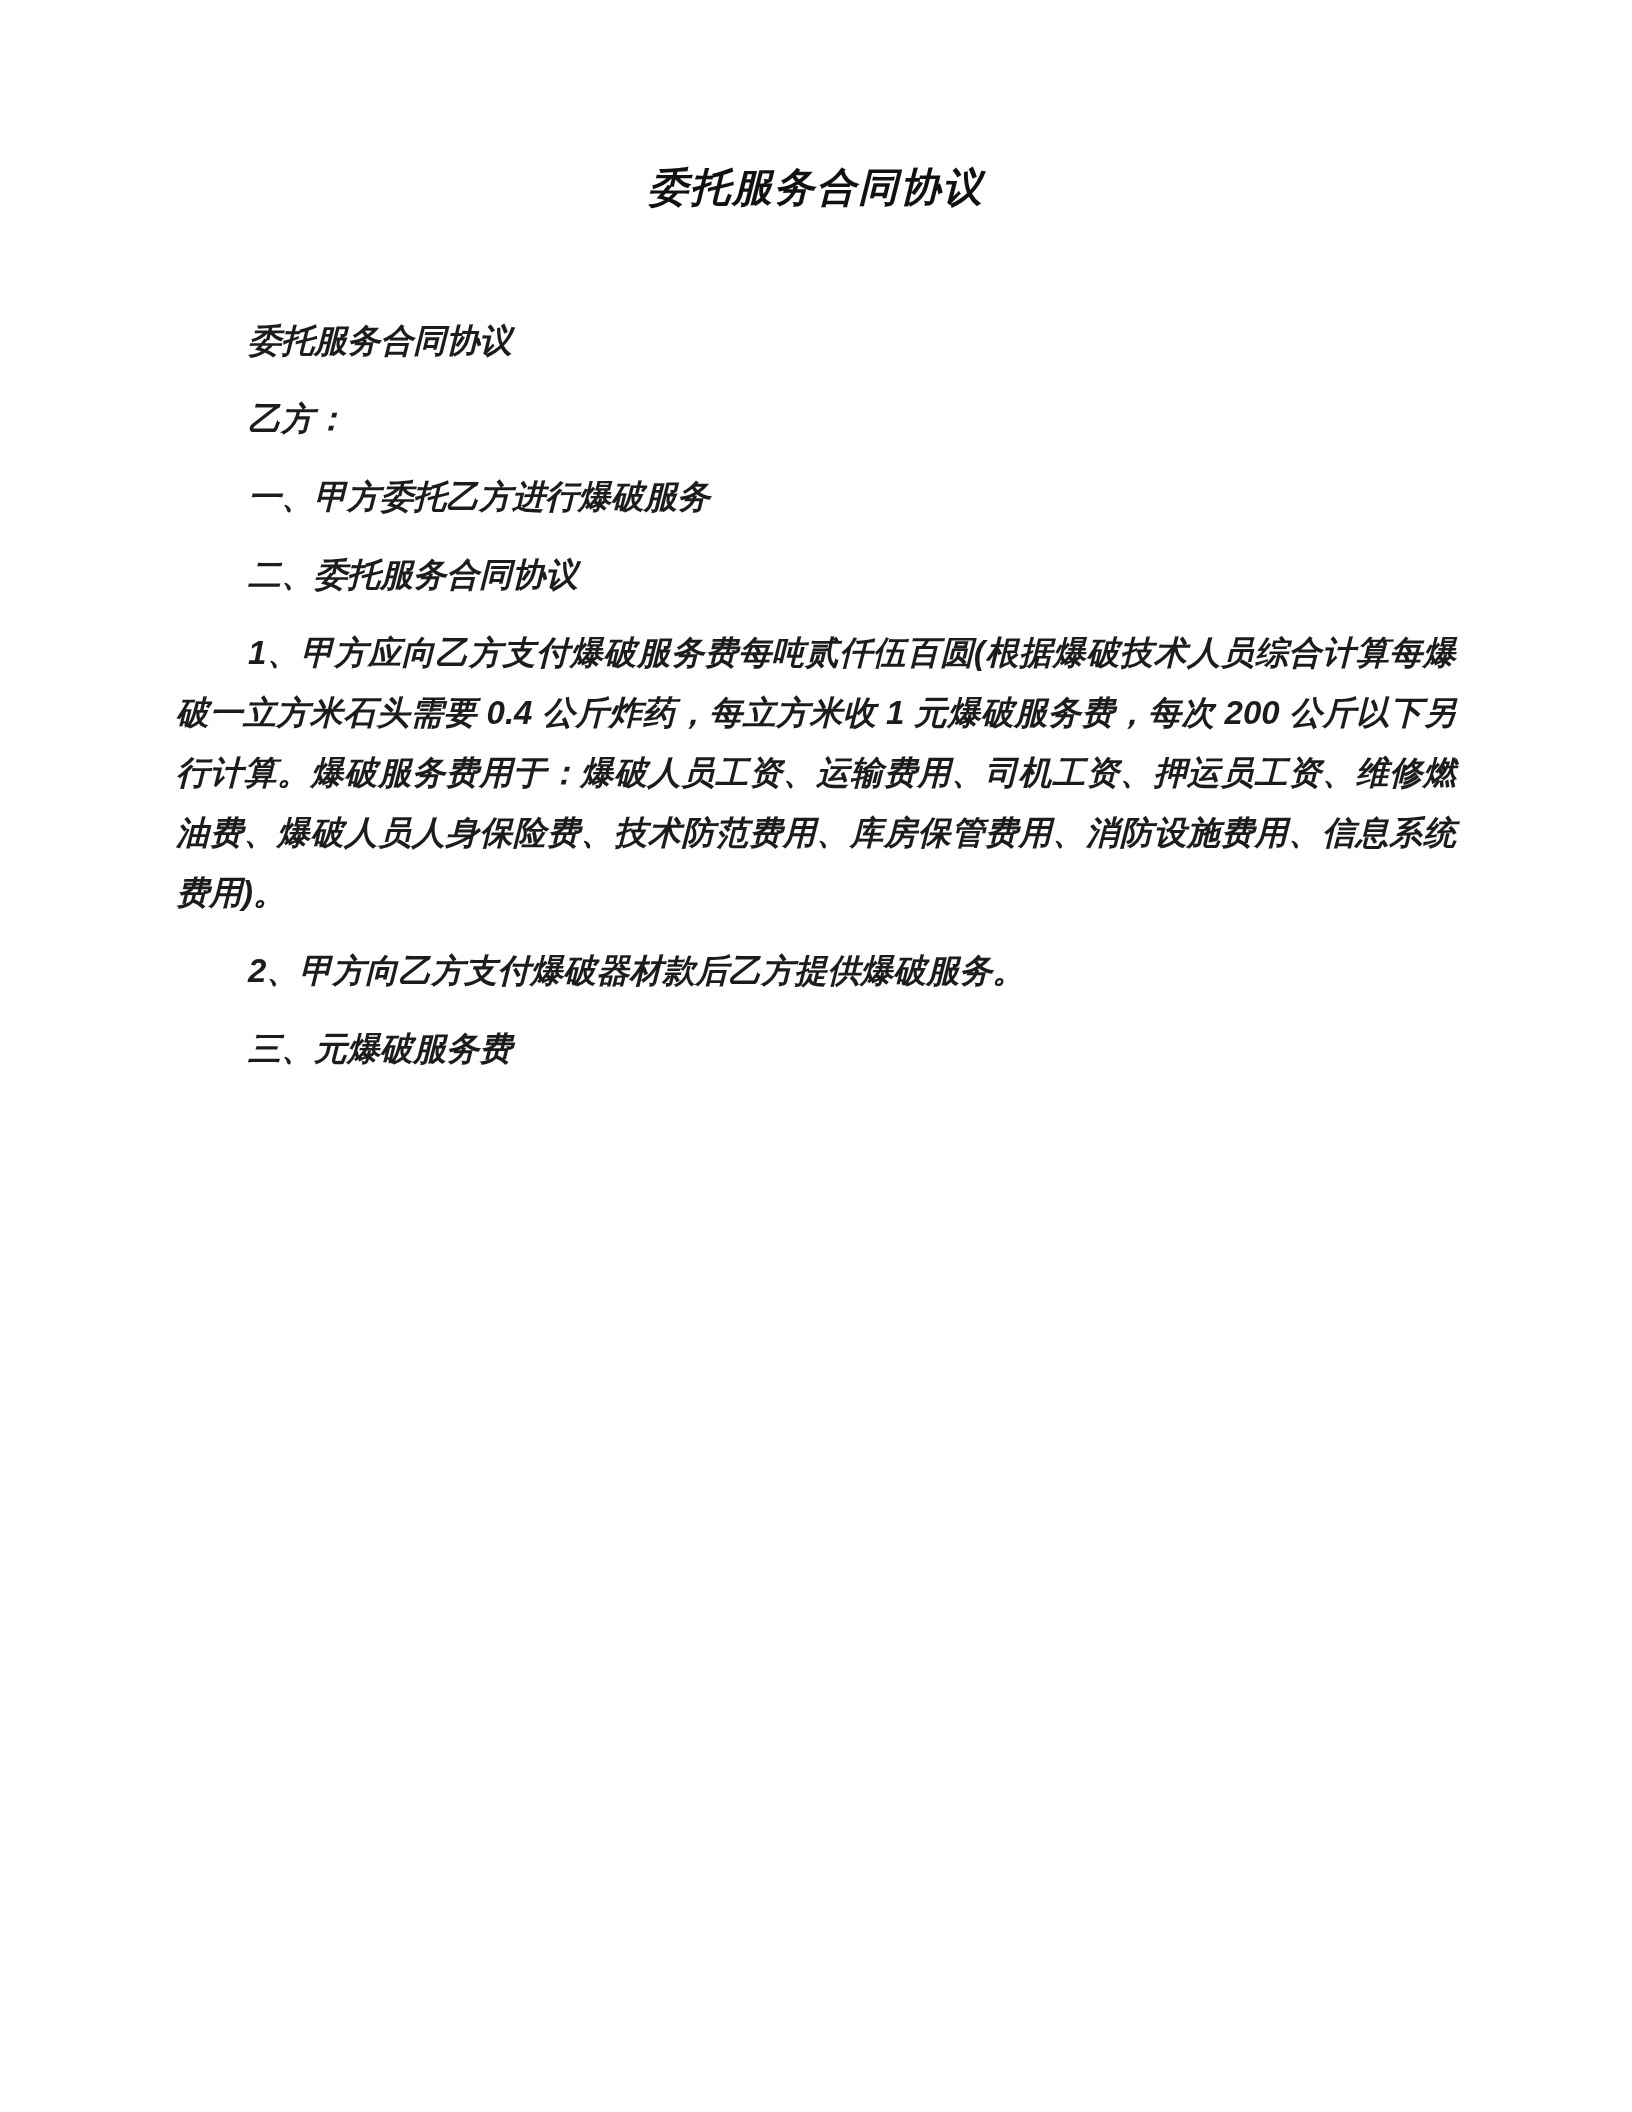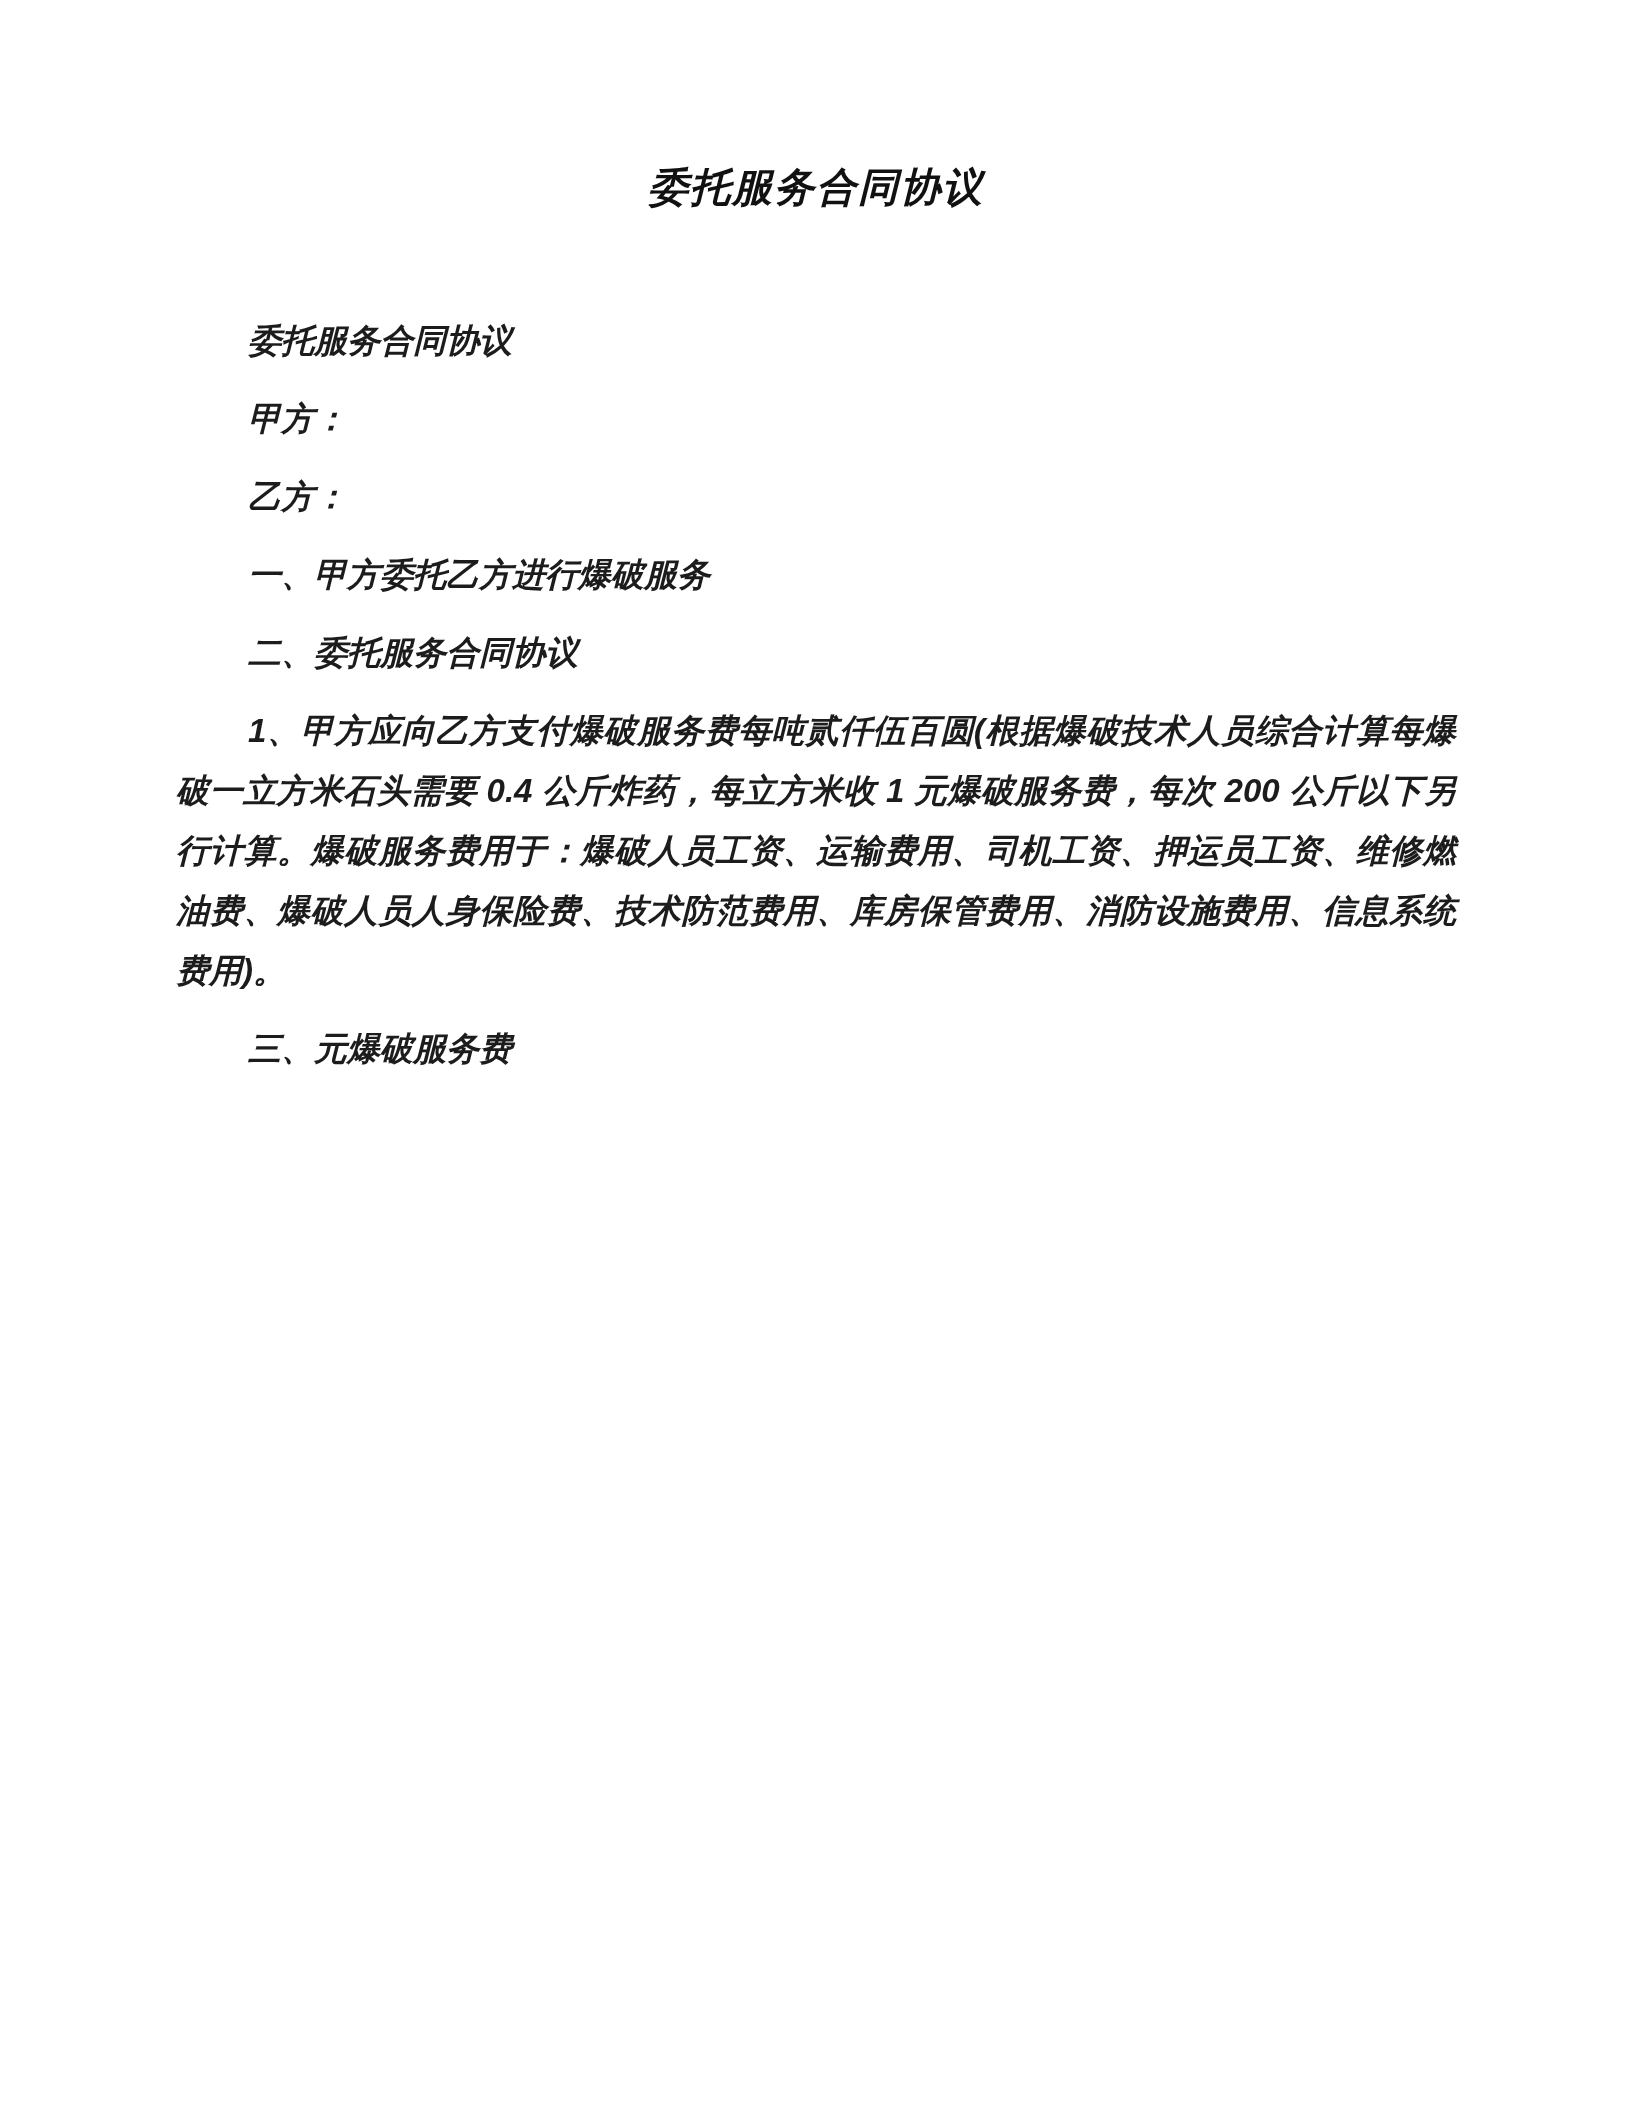--- a/index.html
+++ b/index.html
@@ -40,20 +40,20 @@
   }
 </style>
 </head>
 <body>
 
 <div class="page">
   <h1 class="doc-title">委托服务合同协议</h1>
 
   <div class="doc-body">
     <p class="para">委托服务合同协议</p>
-    <p class="para">甲方：</p>
     <p class="para">乙方：</p>
     <p class="para">一、甲方委托乙方进行爆破服务</p>
     <p class="para">二、委托服务合同协议</p>
     <p class="para">1、甲方应向乙方支付爆破服务费每吨贰仟伍百圆(根据爆破技术人员综合计算每爆破一立方米石头需要 0.4 公斤炸药，每立方米收 1 元爆破服务费，每次 200 公斤以下另行计算。爆破服务费用于：爆破人员工资、运输费用、司机工资、押运员工资、维修燃油费、爆破人员人身保险费、技术防范费用、库房保管费用、消防设施费用、信息系统费用)。</p>
+    <p class="para">2、甲方向乙方支付爆破器材款后乙方提供爆破服务。</p>
     <p class="para">三、元爆破服务费</p>
   </div>
 </div>
 
 </body></html>

